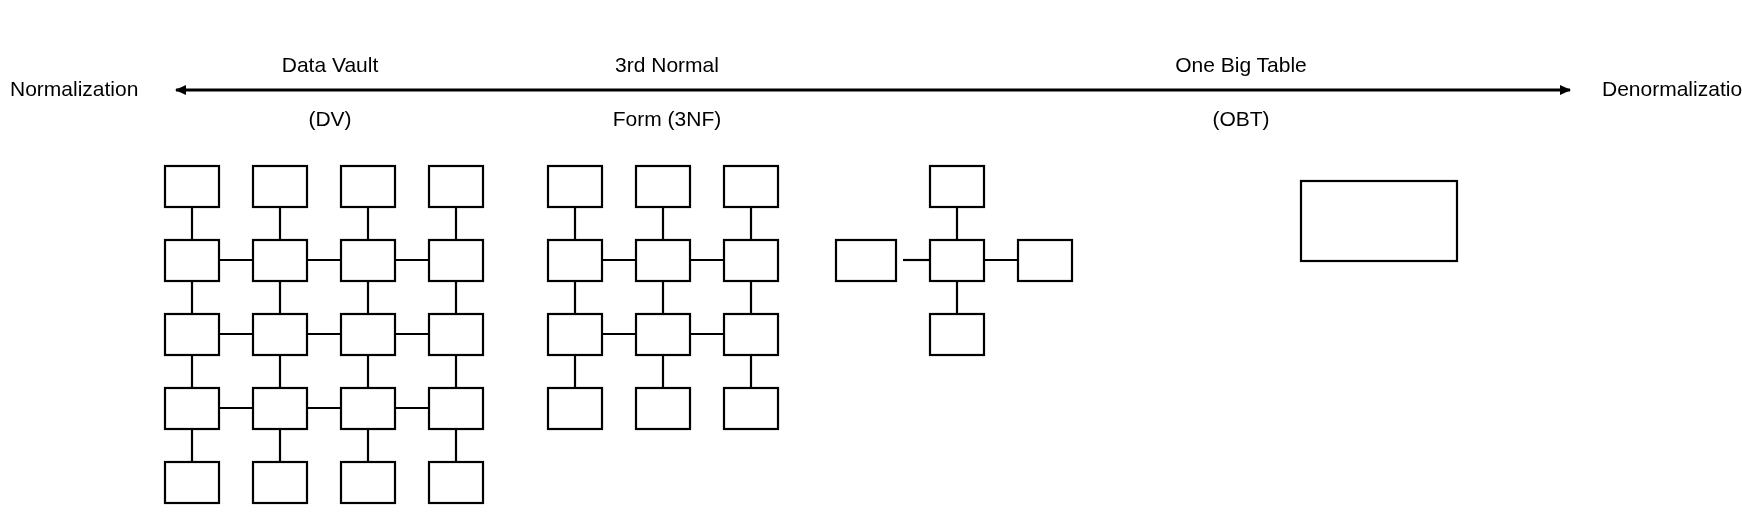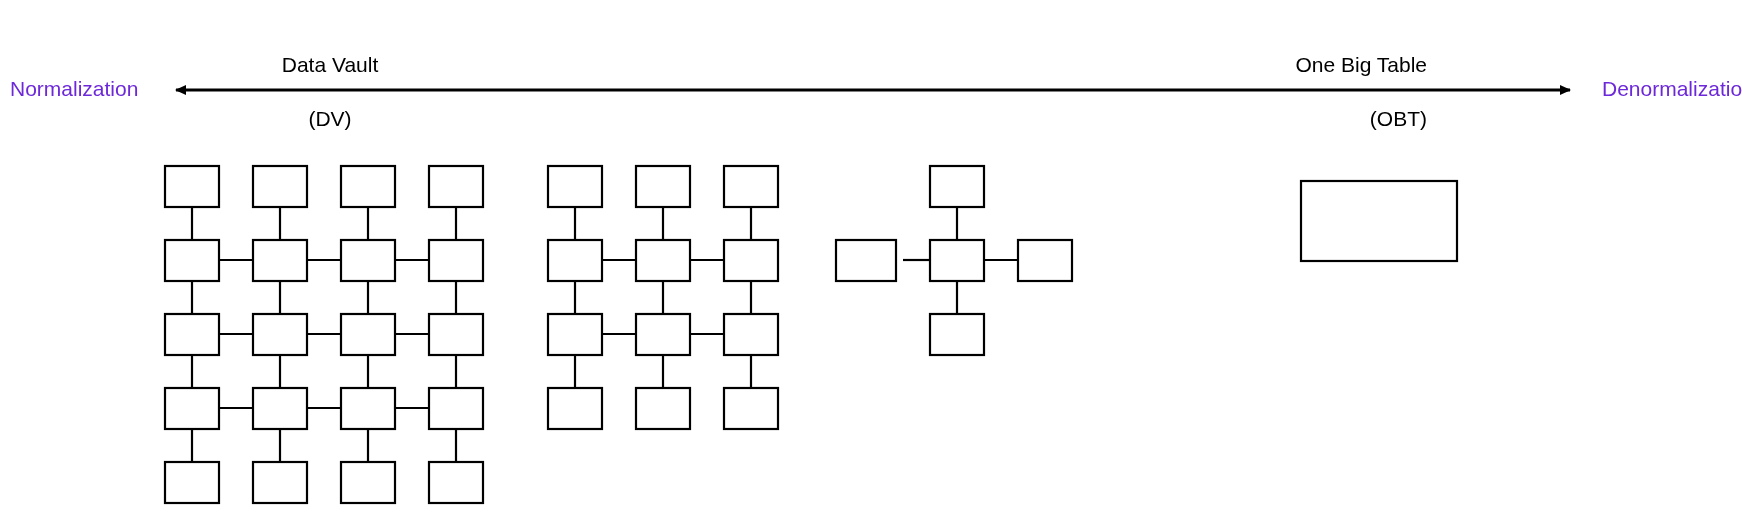--- a/index.html
+++ b/index.html
@@ -22,21 +22,21 @@
     font-size: 21px;
     line-height: 27px;
     color: #000000;
     white-space: pre-line;
     text-align: center;
   }
   .axis-end-label {
     position: absolute;
     font-size: 21px;
     line-height: 27px;
-    color: #6d28d9;
+    color: #000000;
     white-space: nowrap;
   }
   .group-title {
     text-align: center;
     transform: translateX(-50%);
   }
   #arrow-svg, #shapes-svg {
     position: absolute;
     left: 0;
     top: 0;
@@ -61,23 +61,27 @@
 </head>
 <body>
 
 <div id="canvas">
 
   <div class="label group-title" id="title-dv" style="left:330px; top:4px; width:260px;">
     <span>Data Vault</span><br>
     <span>(DV)</span>
   </div>
 
-
-
-  <div class="label group-title" id="title-obt" style="left:1297px; top:4px; width:260px;text-align:right;">
+  <div class="label group-title" id="title-3nf" style="left:667px; top:4px; width:260px;">
+    <span>3rd Normal</span><br>
+    <span>Form (3NF)</span>
+  </div>
+
+
+  <div class="label group-title" id="title-obt" style="left:1241px; top:4px; width:260px;">
     <span>One Big Table</span><br>
     <span>(OBT)</span>
   </div>
 
   <div class="axis-end-label" id="label-normalization" style="left:10px; top:55px;">Normalization</div>
   <div class="axis-end-label" id="label-denormalization" style="left:1602px; top:55px;">Denormalization</div>
 
   <svg id="arrow-svg" viewBox="0 0 1742 524">
     <defs>
       <marker id="arrow-right" markerWidth="12" markerHeight="12" refX="10" refY="5" orient="auto" markerUnits="userSpaceOnUse">

